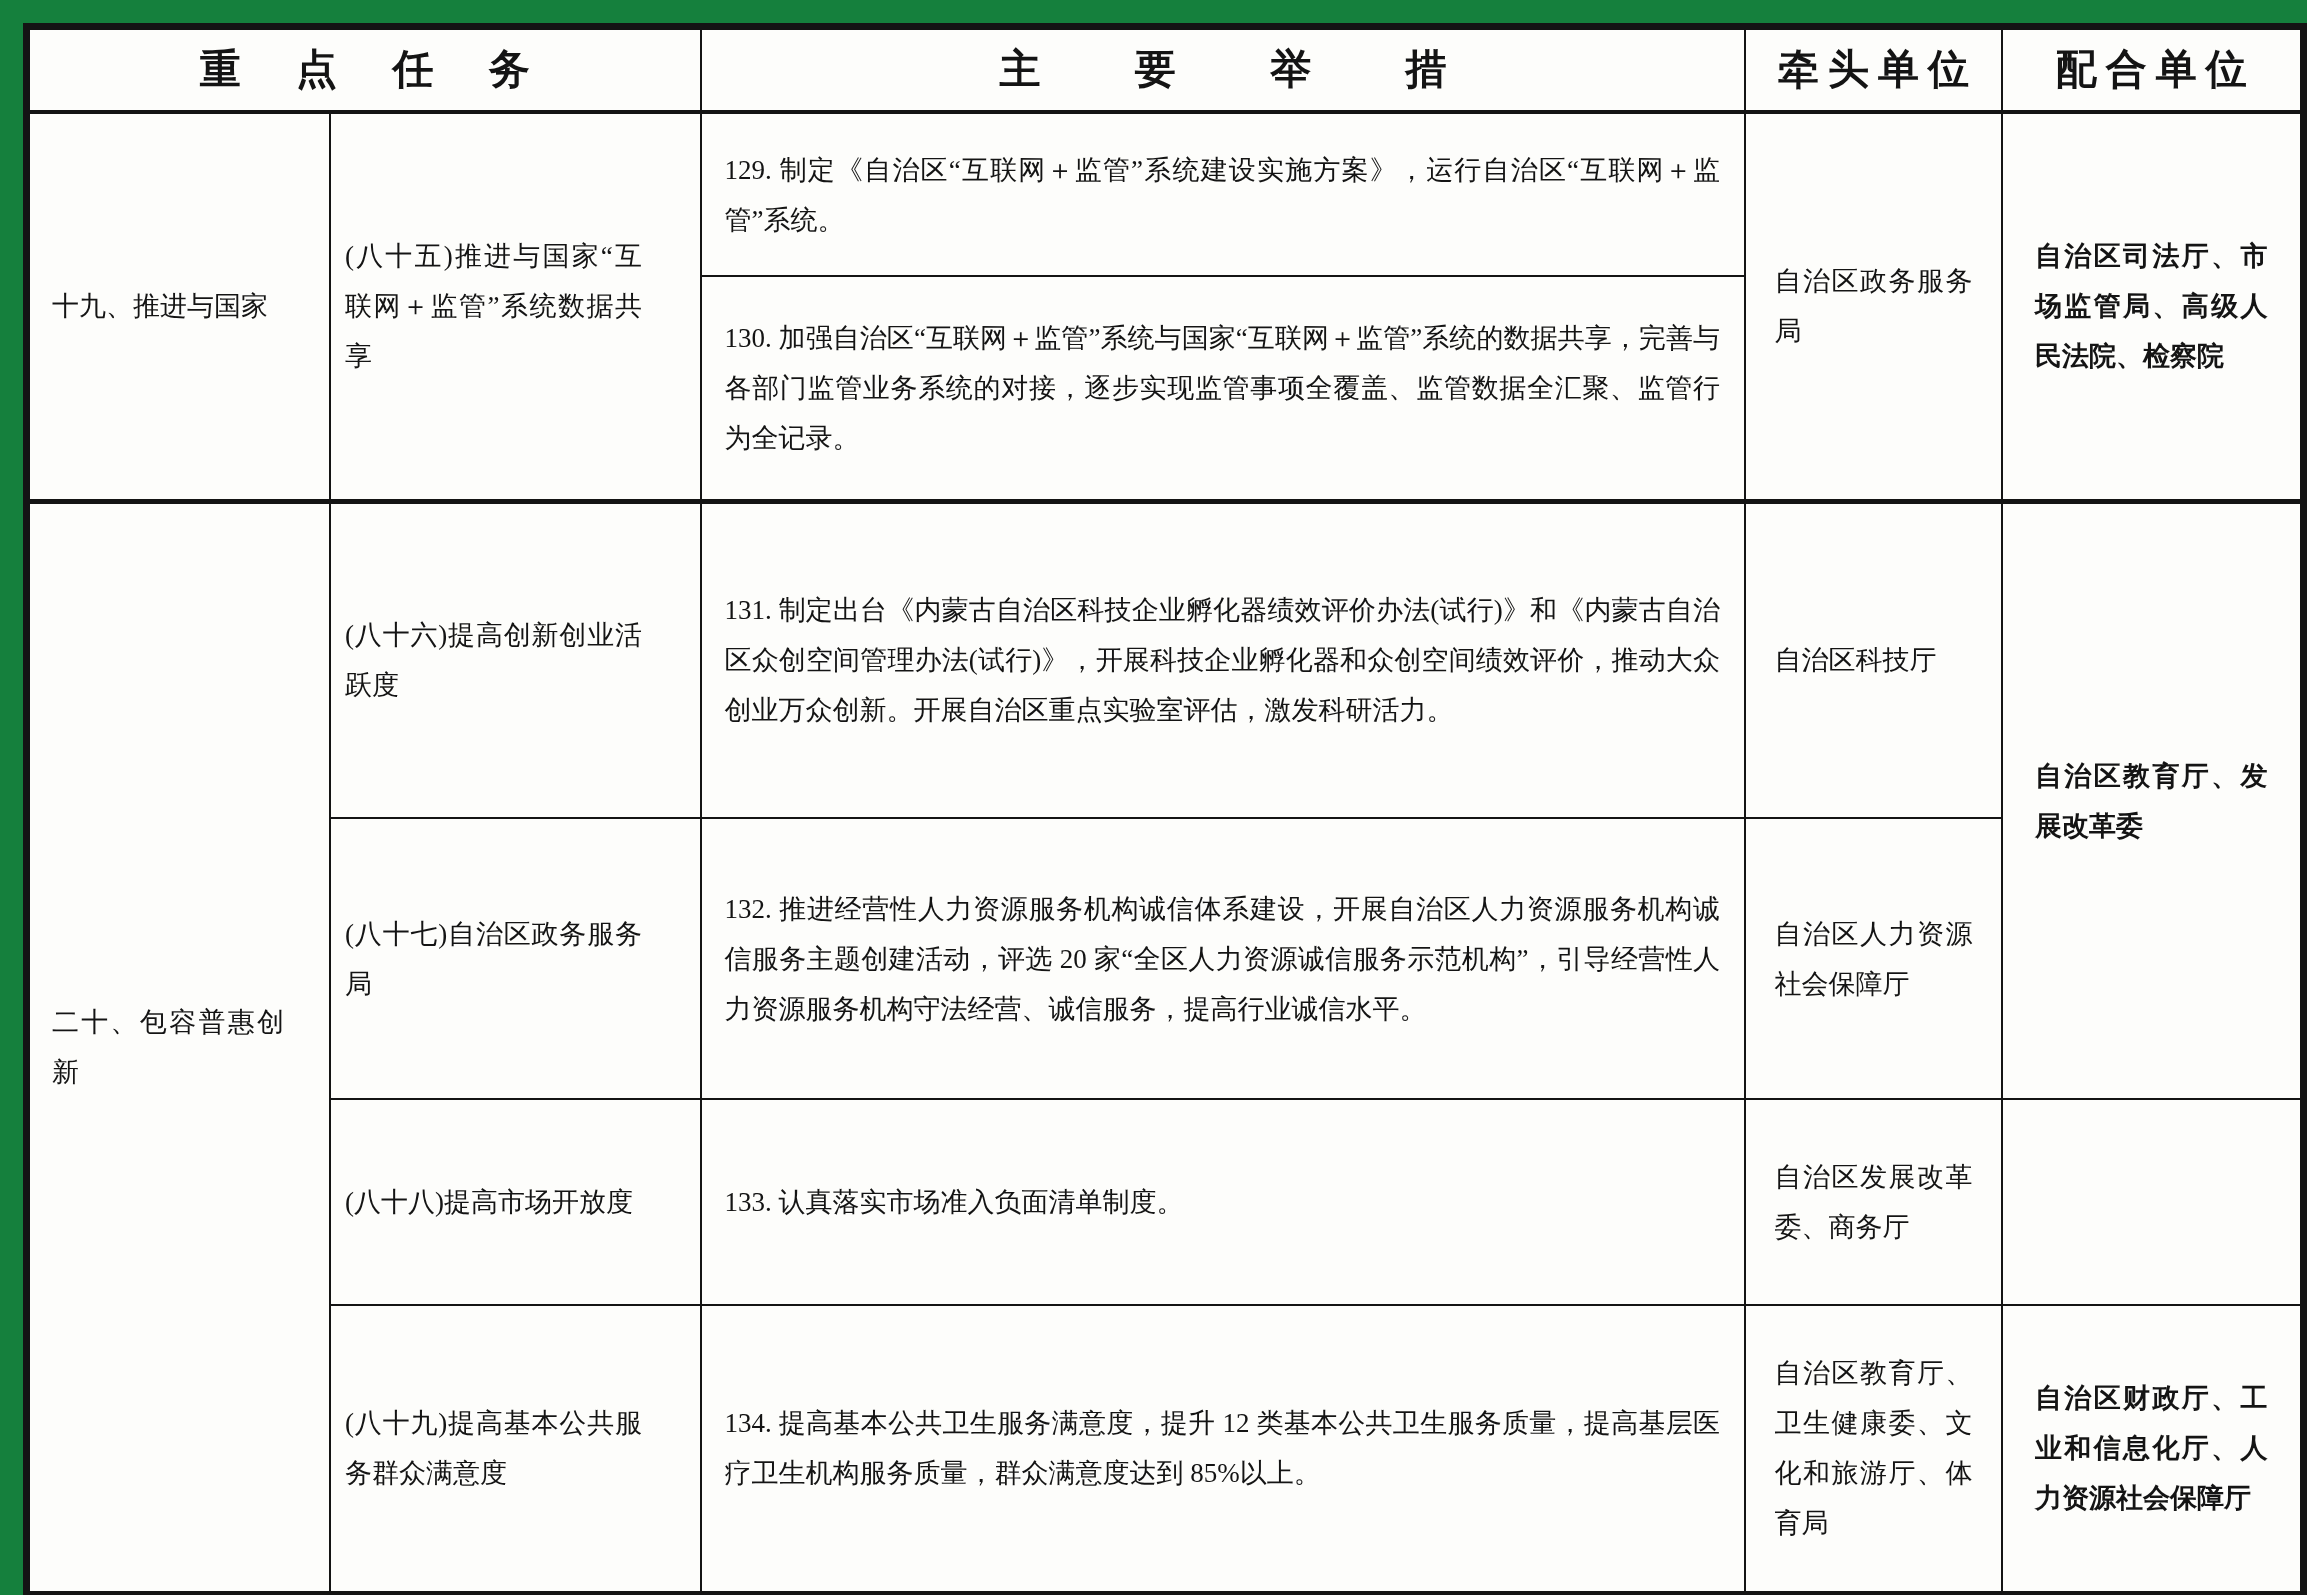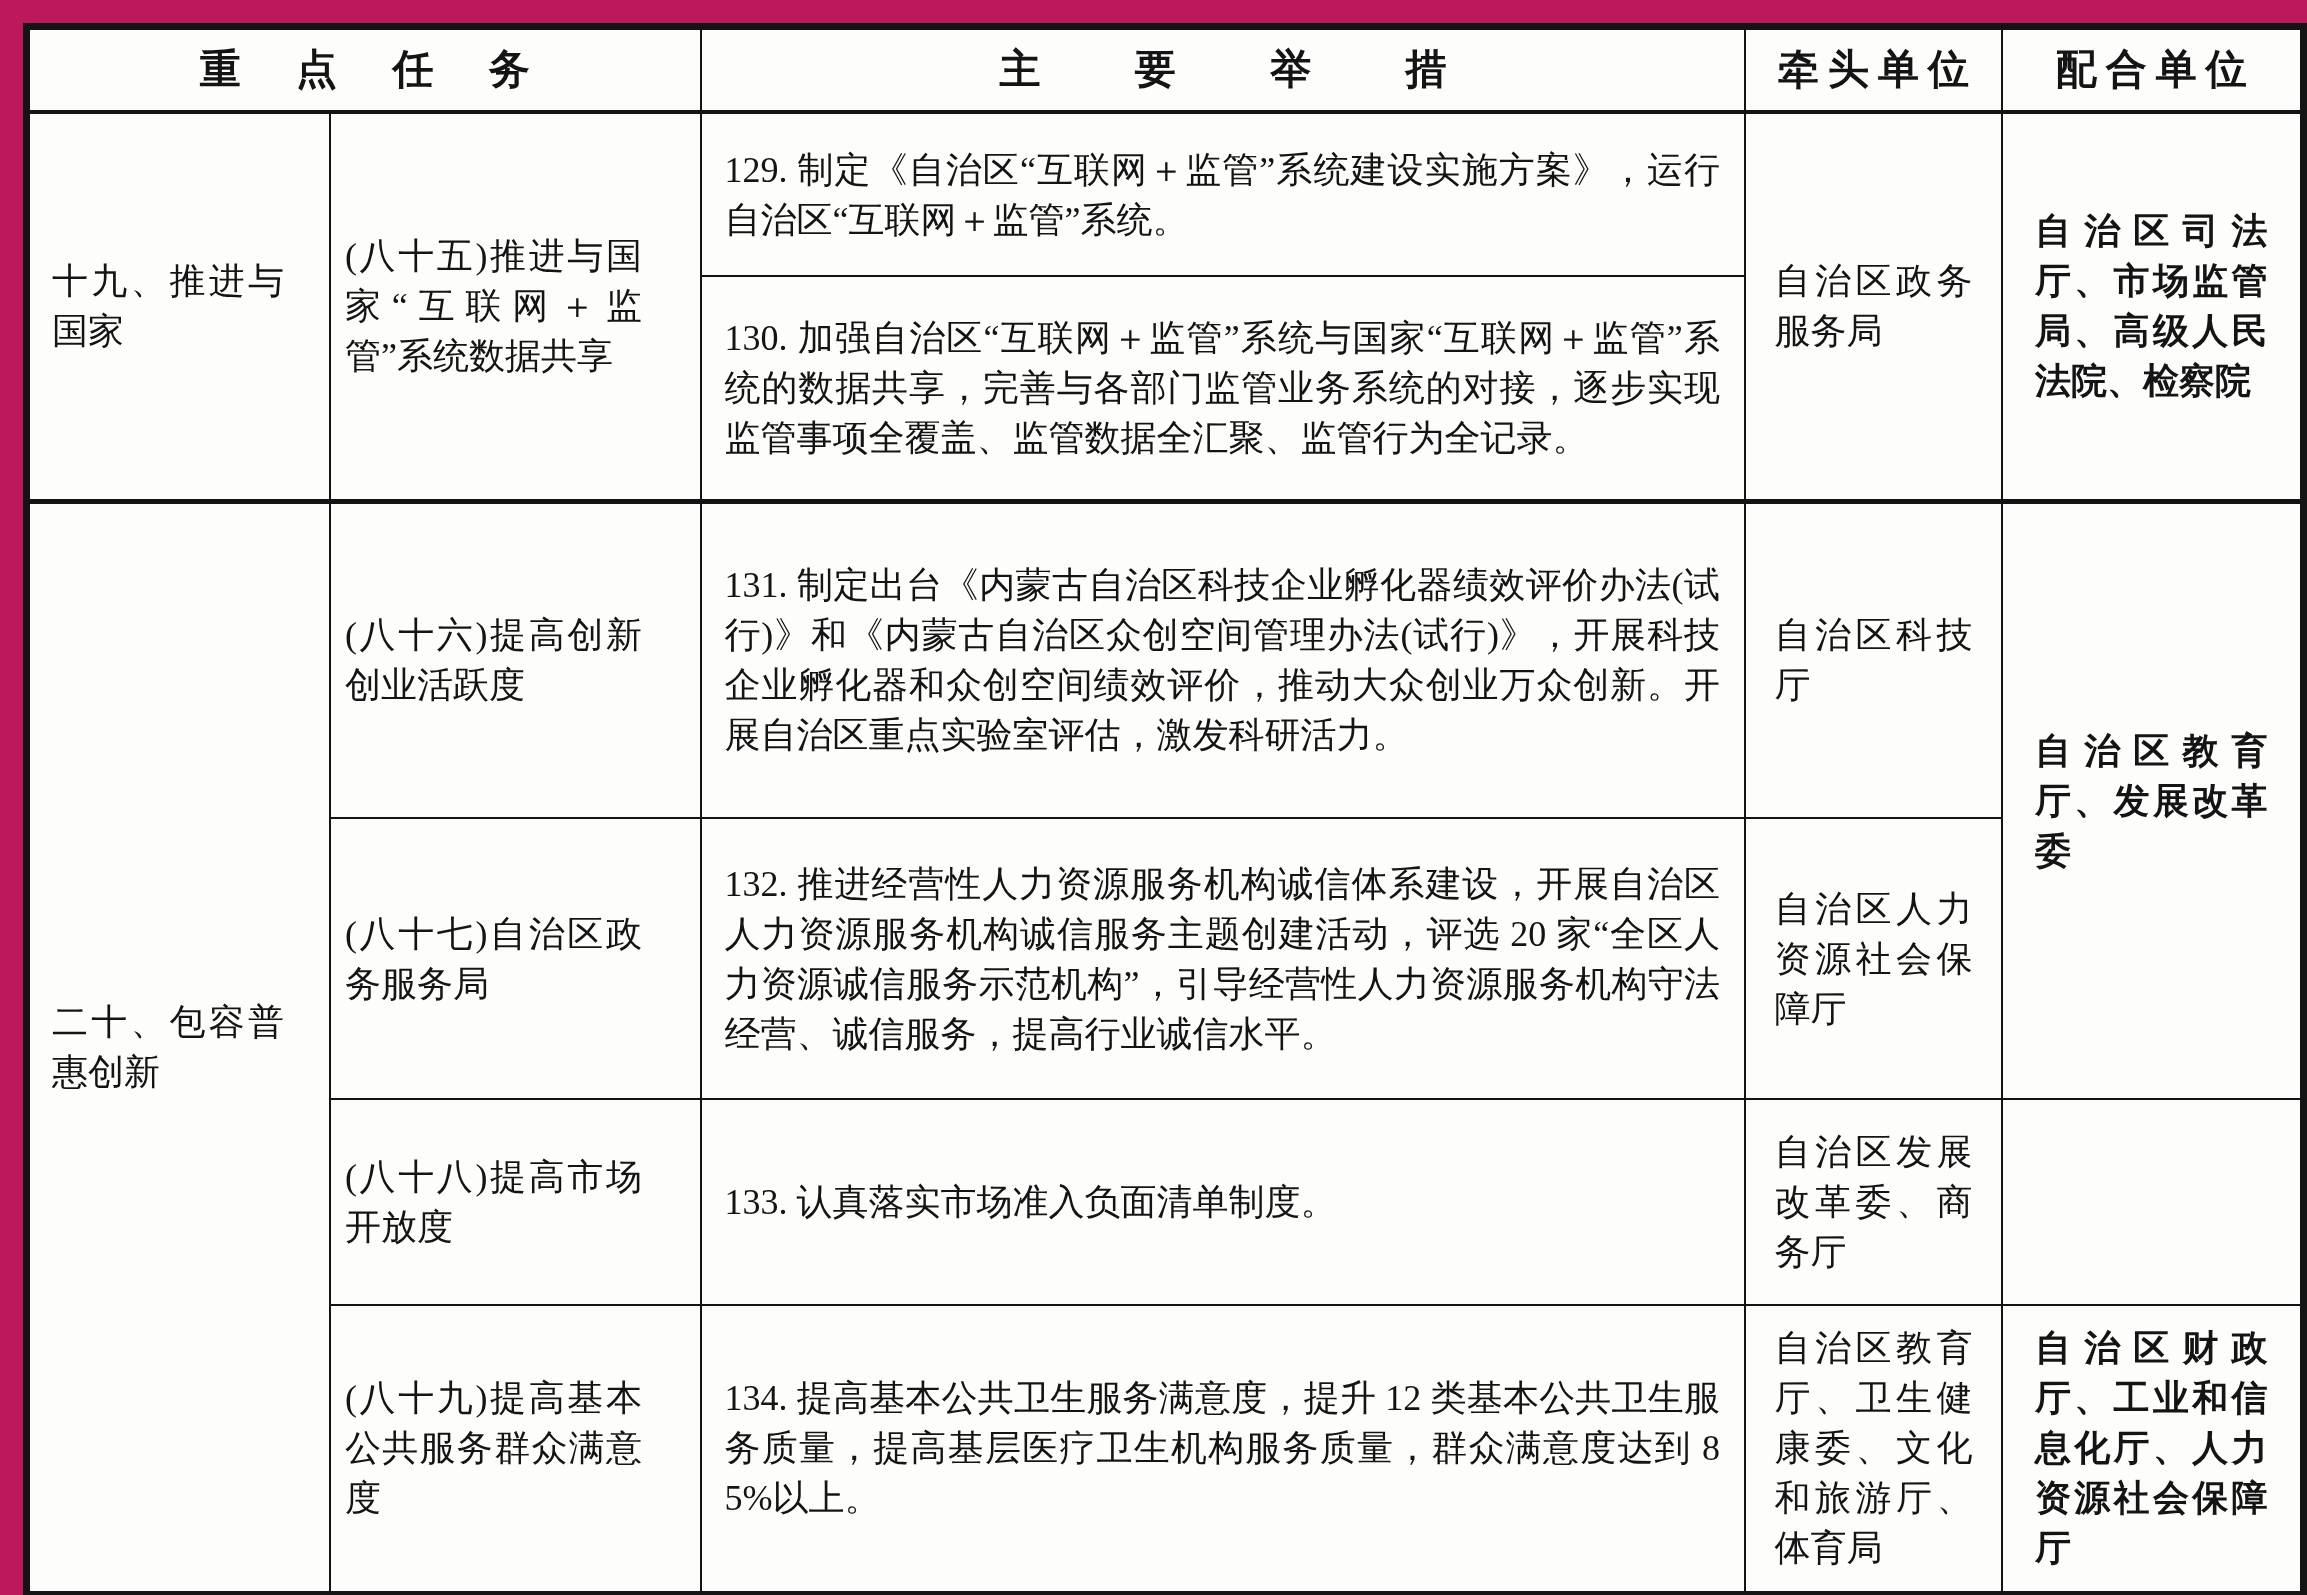--- a/index.html
+++ b/index.html
@@ -1,20 +1,20 @@
 <!DOCTYPE html>
 <html style="font-size:14px"><head>
 <meta charset="utf-8">
 <style>
   html, body { margin: 0; padding: 0; background: #ffffff; }
   #screen {
     position: relative;
     width: 2307px;
     height: 1595px;
-    background: #be185d;
+    background: #15803d;
     color: #141414;
     font-family: "Liberation Serif", "DejaVu Serif", serif;
     overflow: hidden;
   }
   table.doc-table {
     position: absolute;
     left: 22.5px;
     top: 22.5px;
     width: 2277px;
     height: 1548px;
@@ -39,21 +39,21 @@
     font-size: 41px;
     font-weight: bold;
     text-align: center;
     padding: 0;
     border-bottom-width: 4.3px;
   }
   th .sp-a { letter-spacing: 1.35em; margin-right: -1.35em; }
   th .sp-b { letter-spacing: 2.30em; margin-right: -2.30em; }
   th .sp-c { letter-spacing: 0.22em; margin-right: -0.22em; }
   td {
-    font-size: 36px;
+    font-size: 27px;
     line-height: 50px;
     text-align: justify;
     text-justify: inter-character;
   }
   td.cell-c1 { padding: 0 45px 0 22.5px; }
   td.cell-c2 { padding: 0 58px 0 14px; }
   td.cell-c3 { padding: 0 24px 0 22.5px; }
   td.cell-c4 { padding: 0 28.5px; }
   td.cell-c5 { padding: 0 32px; font-weight: bold; }
   tr.row-129 { height: 164px; }

